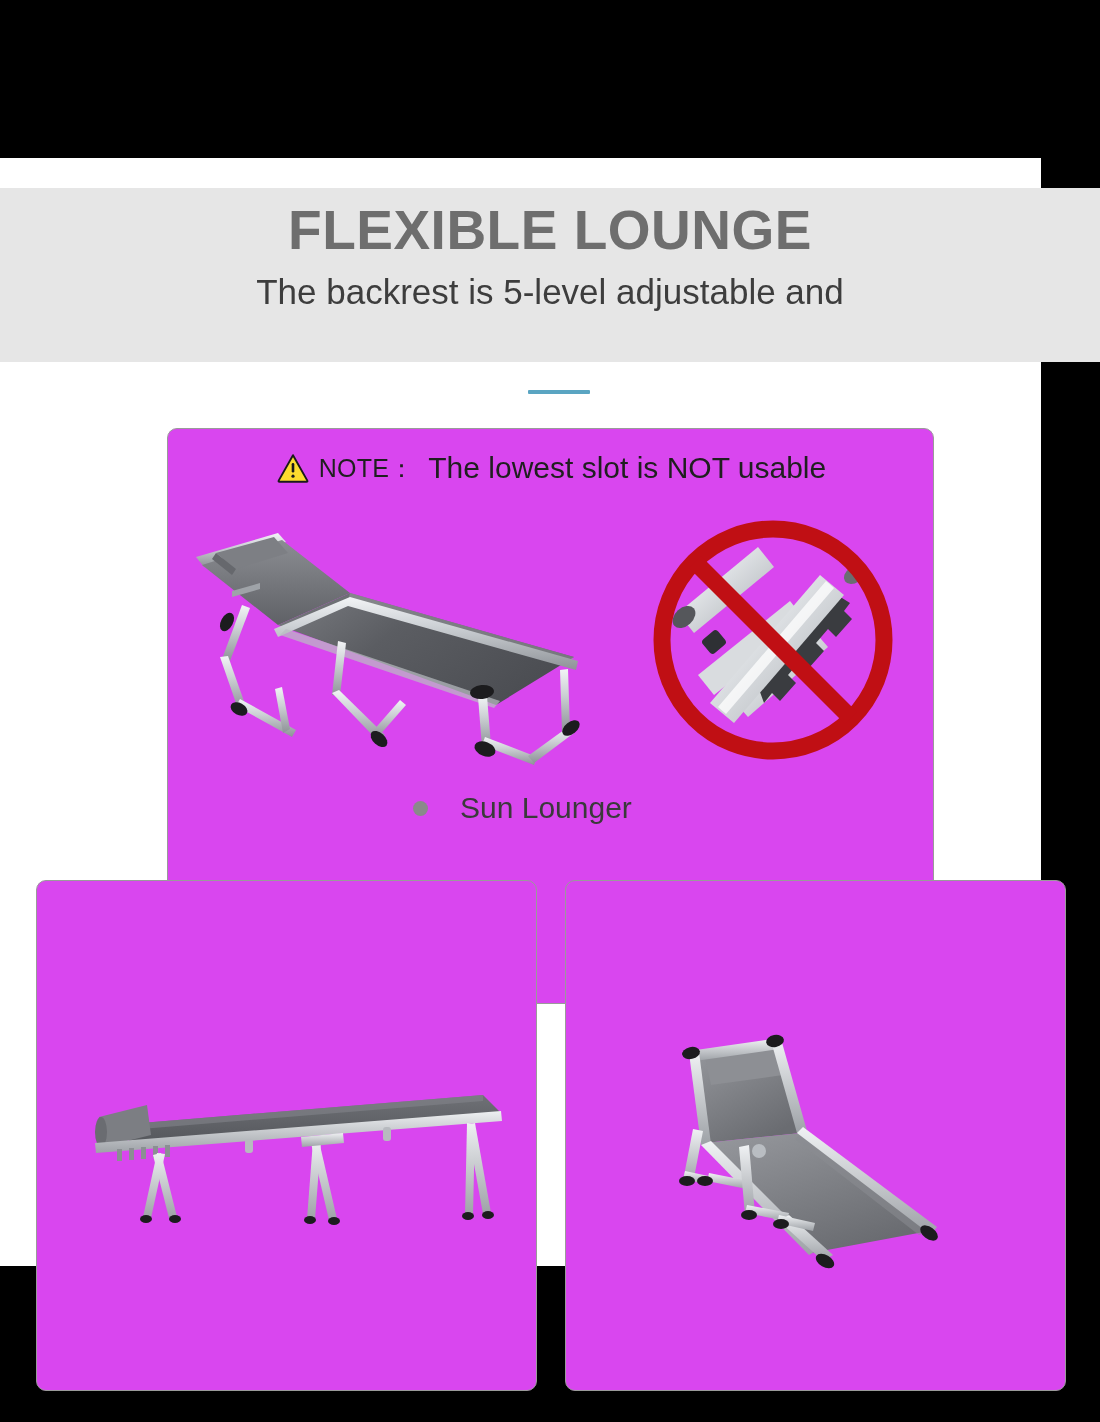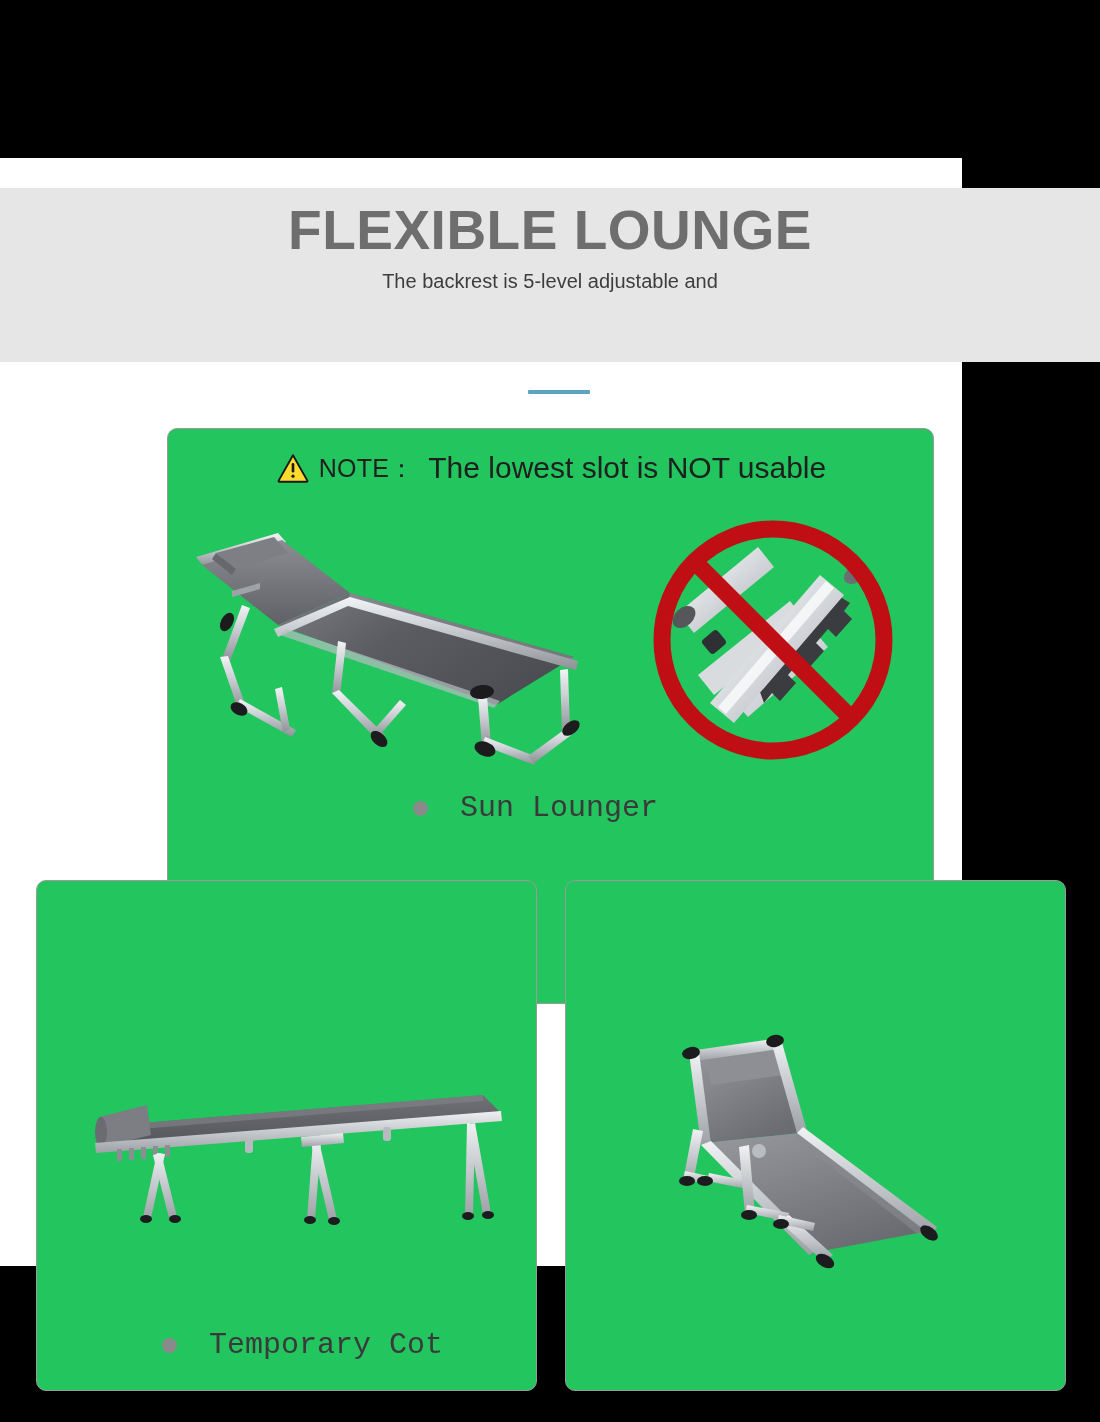--- a/index.html
+++ b/index.html
@@ -34,21 +34,21 @@
     left: 0; top: 1266px;
     width: 1100px;
     height: 156px;
     background: #000000;
   }
 
   
   .canvas {
     position: absolute;
     left: 0; top: 158px;
-    width: 962px;
+    width: 1041px;
     height: 1108px;
     background: #ffffff;
   }
 
   
   .header-band {
     position: absolute;
     left: 0; top: 30px;
     width: 1100px;
     height: 174px;
@@ -61,21 +61,21 @@
     font-size: 55px;
     font-weight: bold;
     letter-spacing: 0.5px;
     color: #6e6e6e;
     line-height: 1.05;
     font-family: "Liberation Sans", sans-serif;
   }
   .header-sub {
     margin: 0;
     padding-top: 8px;
-    font-size: 20px;
+    font-size: 35px;
     font-weight: 400;
     color: #3d3d3d;
     line-height: 1.38;
     font-family: "Liberation Sans", sans-serif;
   }
   .header-sub .subline { display: block; }
 
   
   .accent-rule {
     position: absolute;
@@ -83,21 +83,21 @@
     top: 232px;
     width: 62px;
     height: 4px;
     background: #5aa5c2;
     border-radius: 1px;
   }
 
   
   .card {
     position: absolute;
-    background: #22c55e;
+    background: #d946ef;
     border: 1px solid #9a9a9a;
     border-radius: 10px;
     box-sizing: border-box;
   }
   .card-main {
     left: 167px;
     top: 270px;
     width: 767px;
     height: 576px;
   }
@@ -136,21 +136,20 @@
     color: #1f1f1f;
     white-space: nowrap;
     margin-left: 4px;
   }
 
   
   .label-row {
     position: absolute;
     display: flex;
     align-items: center;
-    font-family: Liberation Mono, monospace;
   }
   .bullet {
     width: 15px;
     height: 15px;
     border-radius: 50%;
     background: #8a8a8a;
     flex: 0 0 auto;
   }
   .label-text {
     font-size: 30px;
@@ -332,24 +331,20 @@
 
         <path d="M402 72 L400 164 L408 164 L410 73 Z" fill="url(#cotTube)"></path>
         <path d="M410 72 L426 162 L418 163 L402 74 Z" fill="url(#cotTube)"></path>
         <ellipse cx="403" cy="165" rx="6" ry="4" fill="#1c1c1e"></ellipse>
         <ellipse cx="423" cy="164" rx="6" ry="4" fill="#1c1c1e"></ellipse>
 
         <rect x="180" y="88" width="8" height="14" rx="3" fill="#b7babf"></rect>
         <rect x="318" y="76" width="8" height="14" rx="3" fill="#b7babf"></rect>
       </svg>
 
-      <div class="label-row label-cot">
-        <span class="bullet"></span>
-        <span class="label-text">Temporary Cot</span>
-      </div>
     </div>
 
     <div class="card card-chair">
       <svg class="photo photo-chair" viewBox="0 0 360 250">
         <defs>
           <linearGradient id="chFab" x1="0" y1="0" x2="0.6" y2="1">
             <stop offset="0%" stop-color="#97999e"></stop>
             <stop offset="55%" stop-color="#7e8085"></stop>
             <stop offset="100%" stop-color="#6a6c71"></stop>
           </linearGradient>

